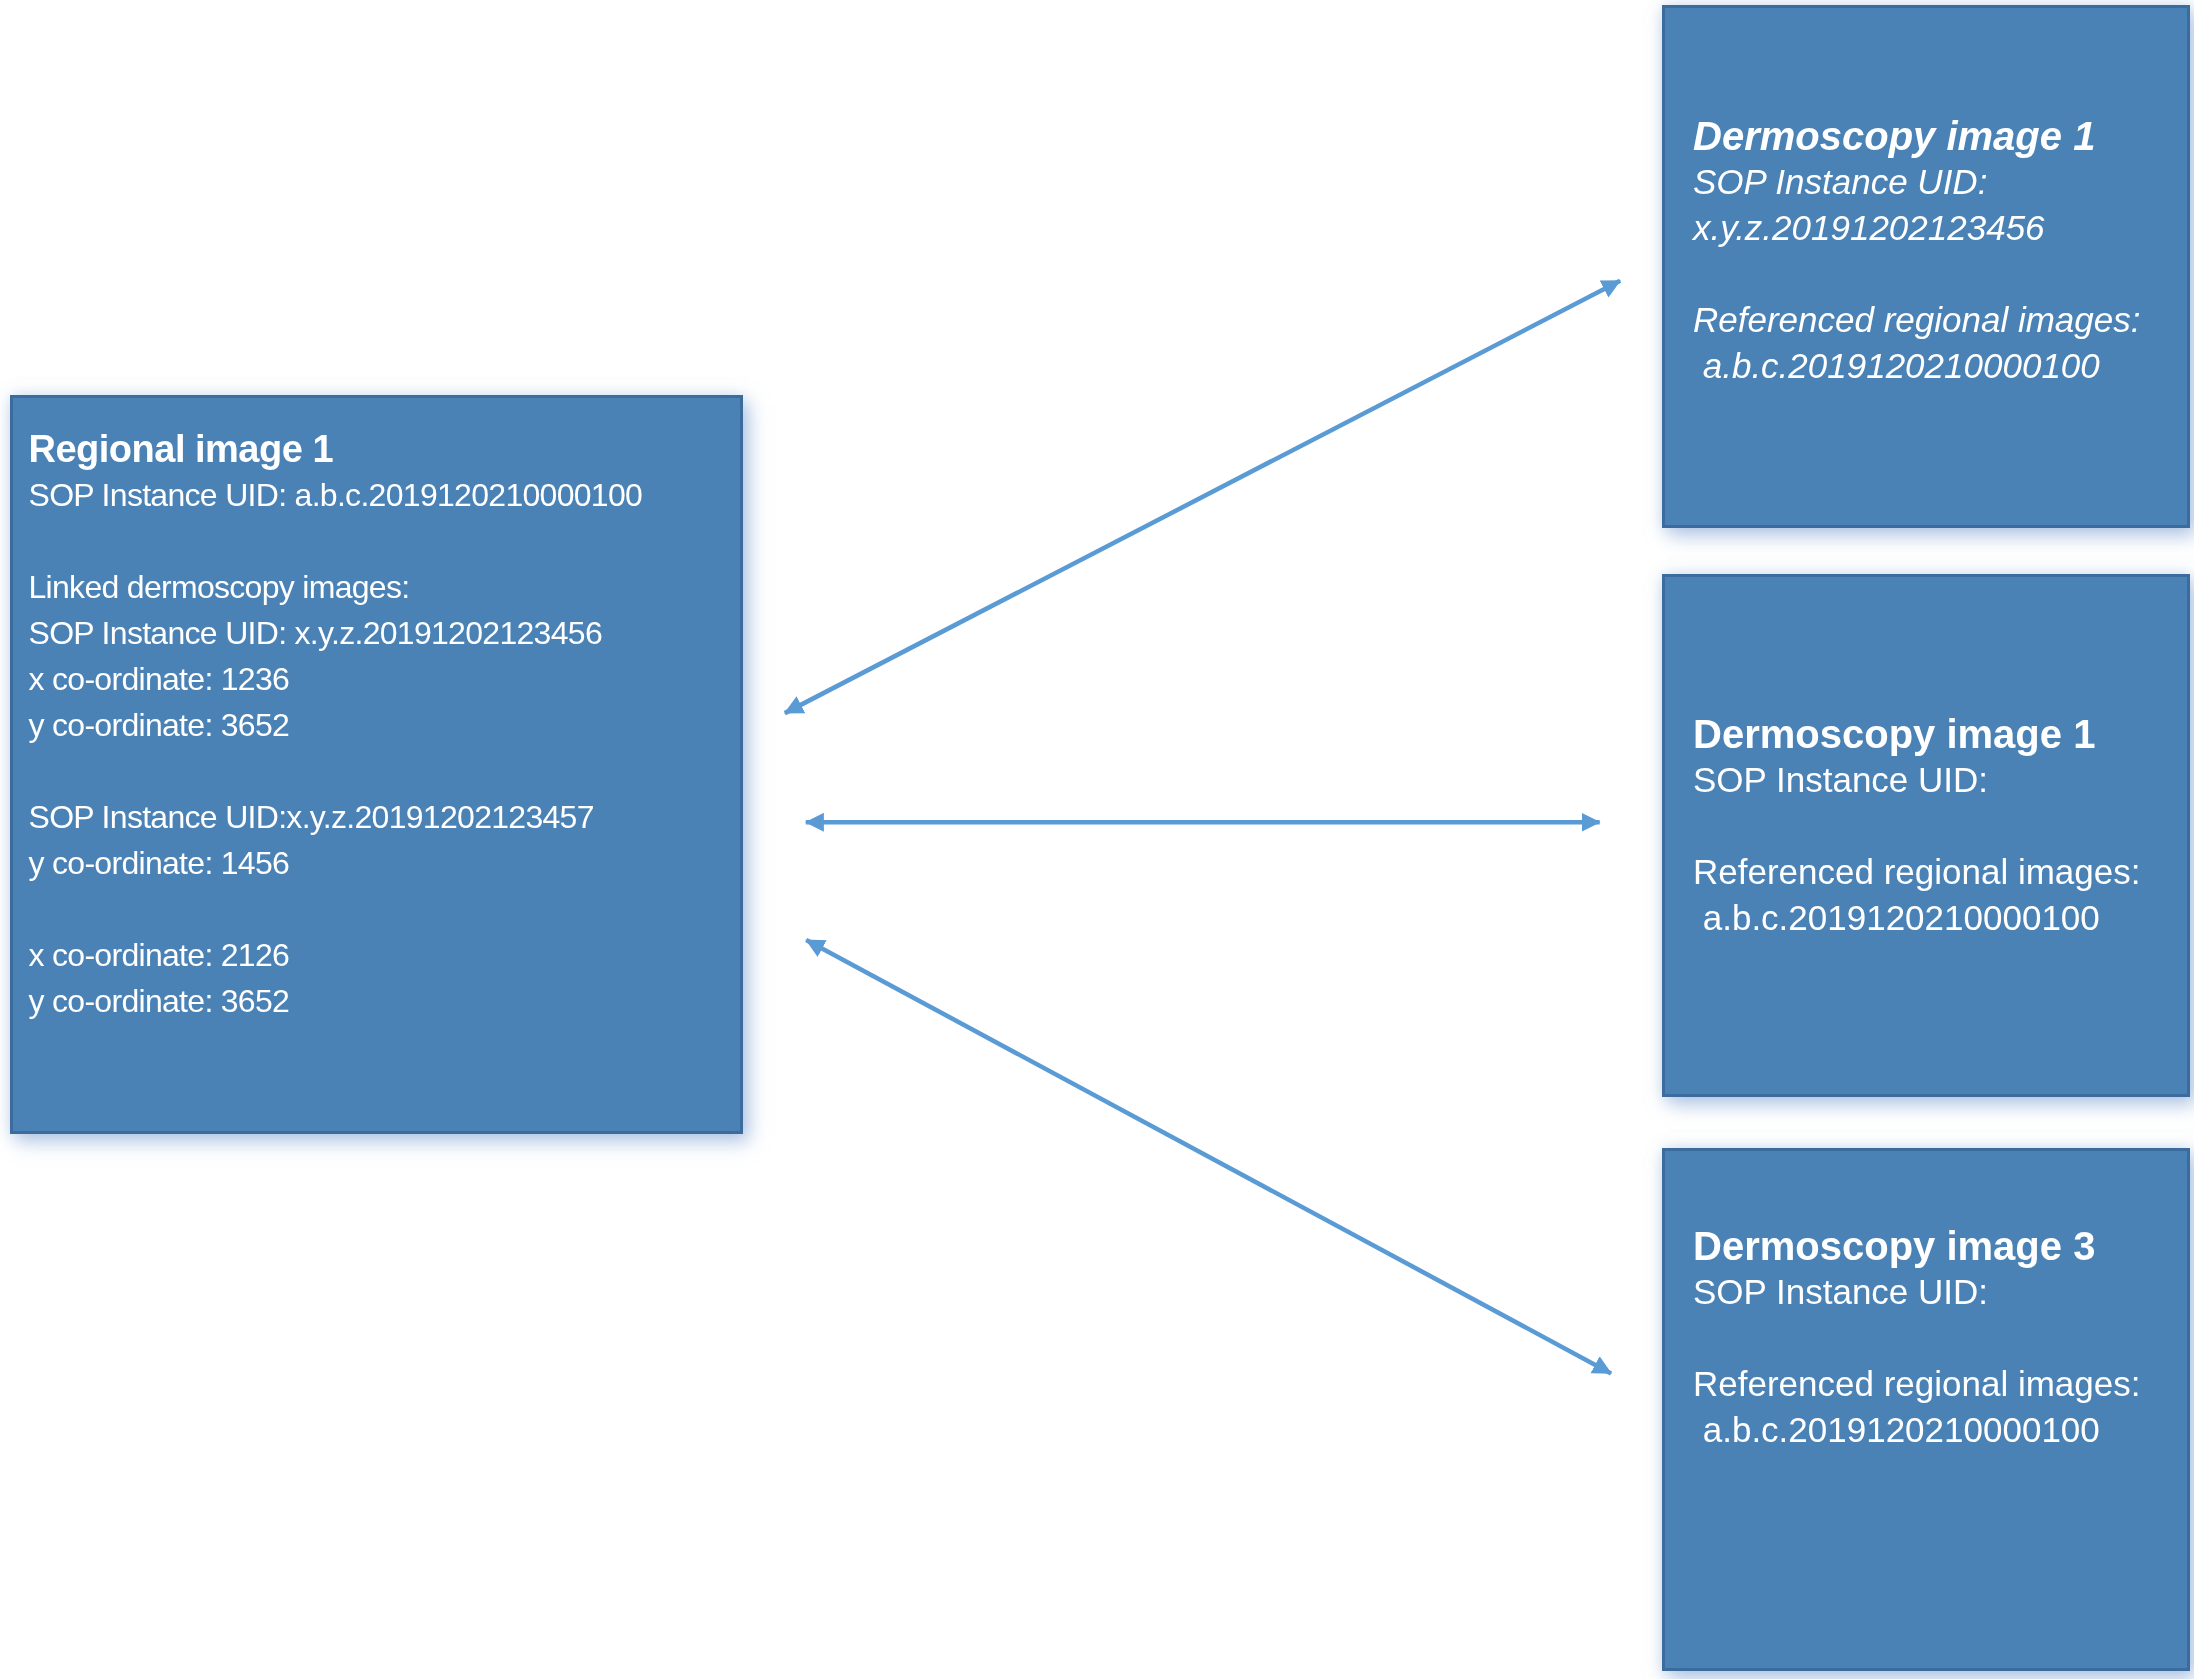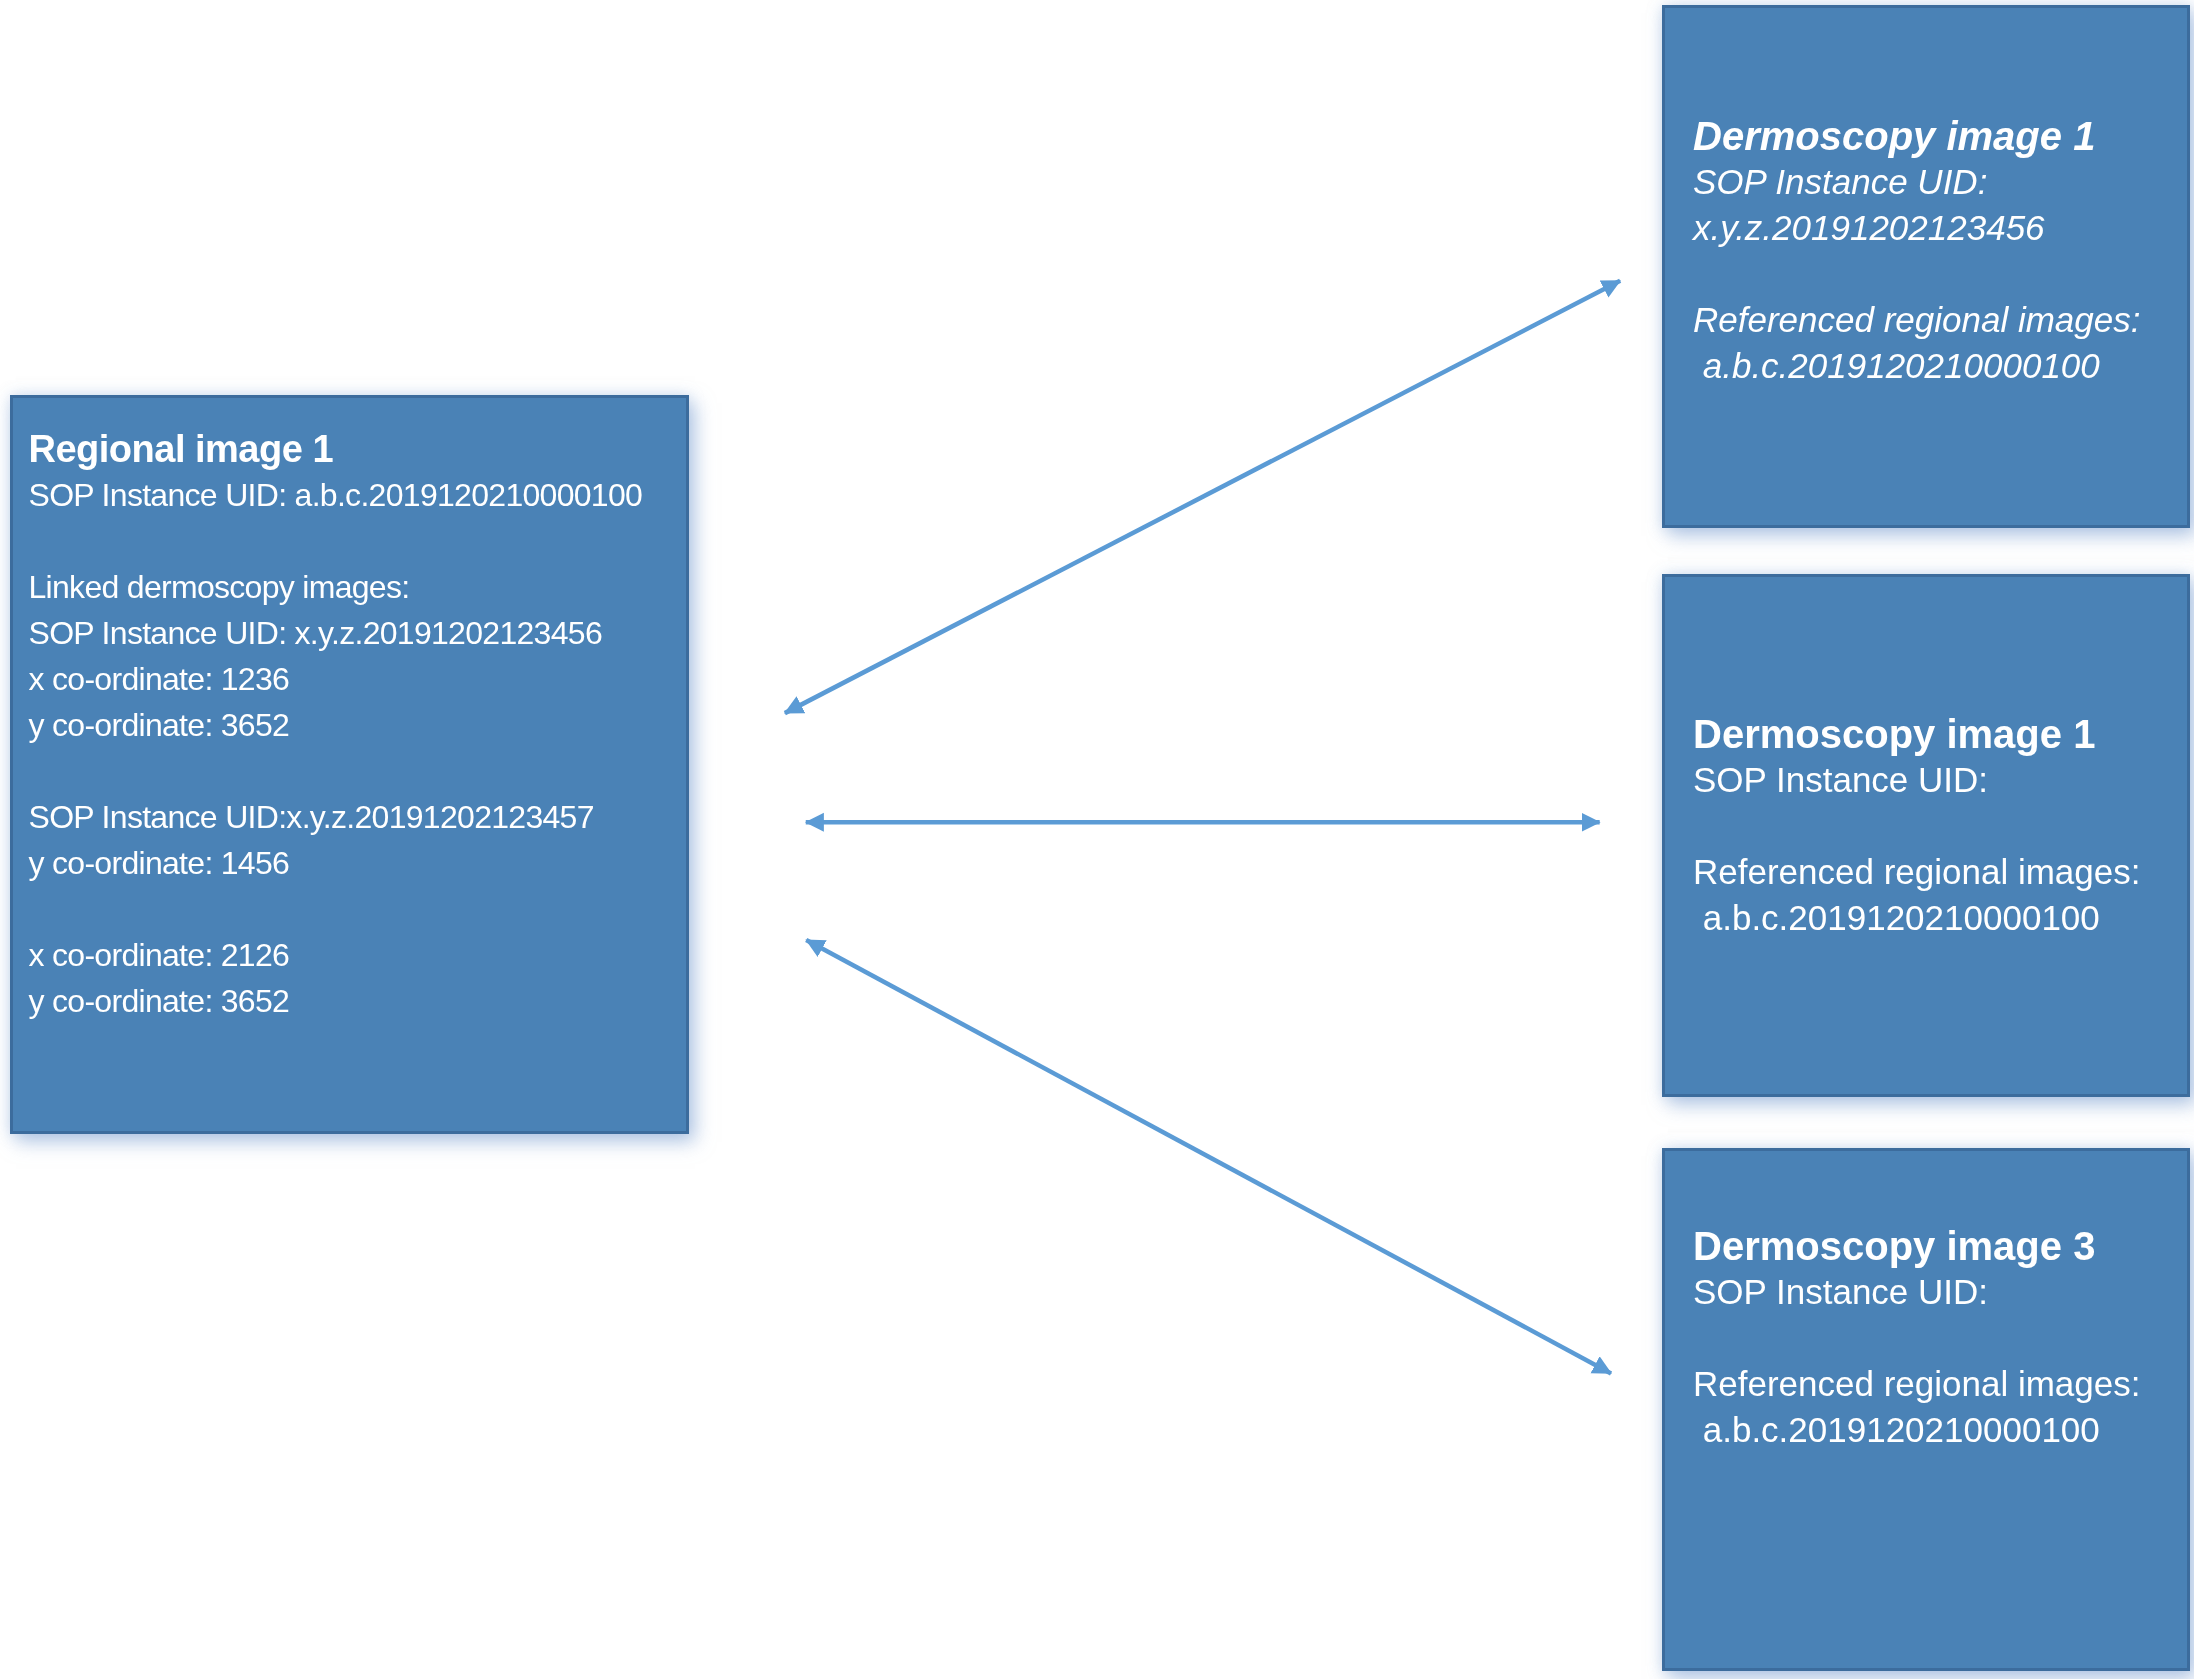--- a/index.html
+++ b/index.html
@@ -41,21 +41,21 @@
     line-height: 46px;
   }
   .box .box-title {
     line-height: 46px;
     font-weight: bold;
   }
   
   .box-regional {
     left: 10px;
     top: 395px;
-    width: 679px;
+    width: 733px;
     height: 739px;
     padding: 28px 13.6px 0 15.5px;
     font-size: 32px;
     letter-spacing: -0.7px;
   }
   .box-regional .box-title {
     font-size: 38px;
     letter-spacing: -0.5px;
   }
   

